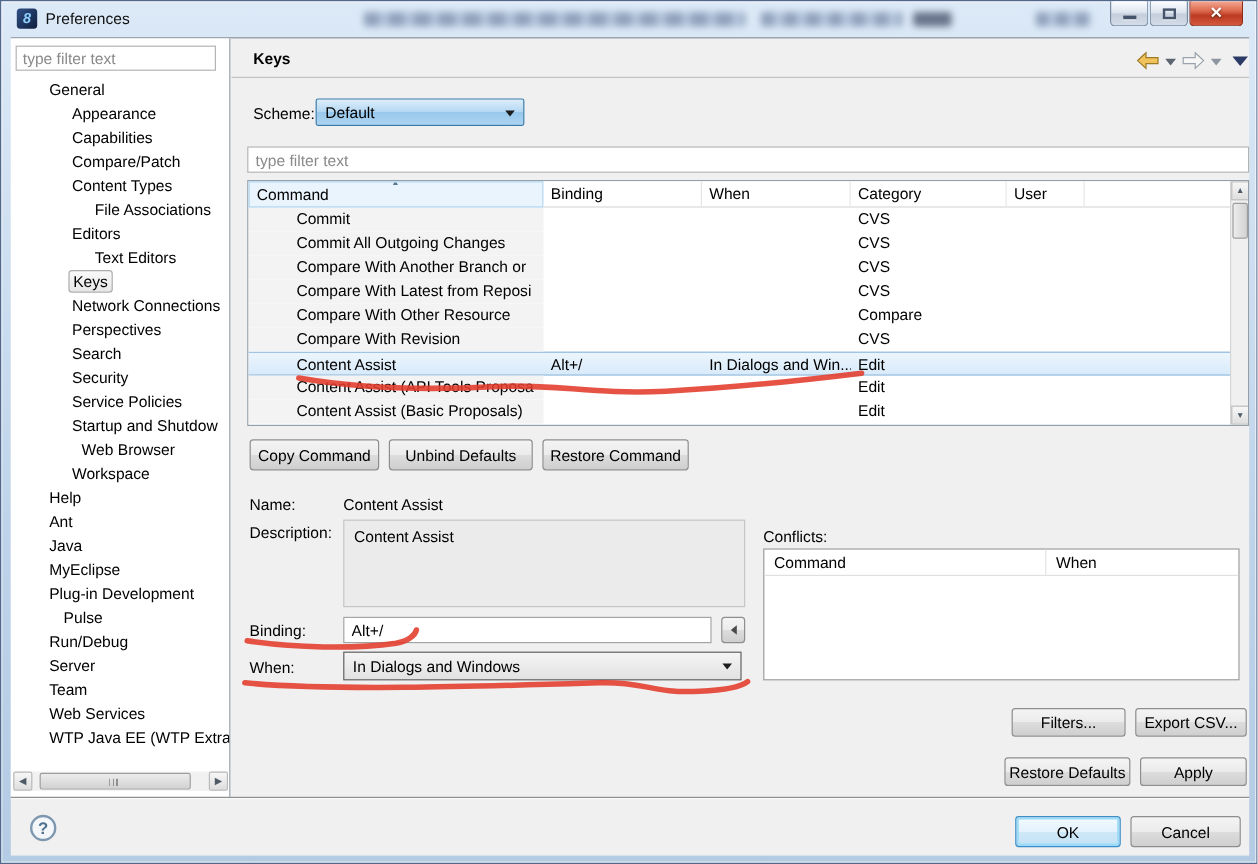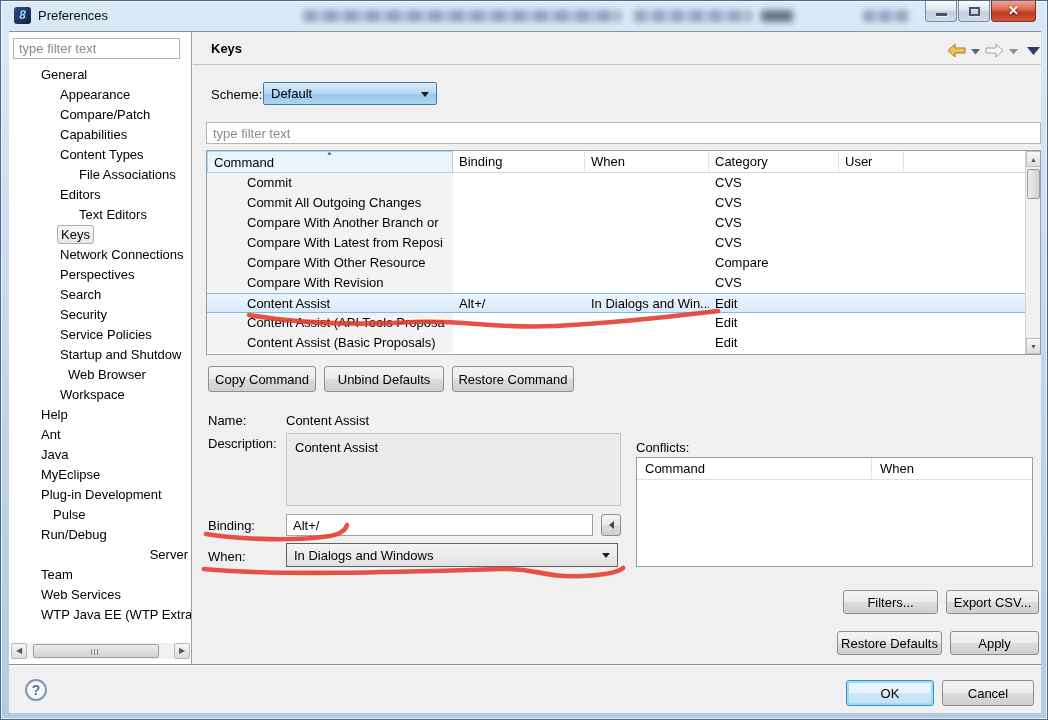--- a/index.html
+++ b/index.html
@@ -150,43 +150,43 @@
     </div>
   </div>
 
   <div class="dialog">
 
     <aside class="sidebar">
       <input class="side-filter" placeholder="type filter text" style="">
       <div class="tree">
           <div class="tree-item" style="padding-left: 29px;"><span class="lbl">General</span></div>
           <div class="tree-item" style="padding-left: 48px;"><span class="lbl">Appearance</span></div>
+          <div class="tree-item" style="padding-left: 48px;"><span class="lbl">Capabilities</span></div>
           <div class="tree-item" style="padding-left: 48px;"><span class="lbl">Compare/Patch</span></div>
-          <div class="tree-item" style="padding-left: 48px;"><span class="lbl">Capabilities</span></div>
           <div class="tree-item" style="padding-left: 48px;"><span class="lbl">Content Types</span></div>
           <div class="tree-item" style="padding-left: 67px;"><span class="lbl">File Associations</span></div>
           <div class="tree-item" style="padding-left: 48px;"><span class="lbl">Editors</span></div>
           <div class="tree-item" style="padding-left: 67px;"><span class="lbl">Text Editors</span></div>
           <div class="tree-item selected" style="padding-left: 48px;"><span class="lbl">Keys</span></div>
           <div class="tree-item" style="padding-left: 48px;"><span class="lbl">Network Connections</span></div>
           <div class="tree-item" style="padding-left: 48px;"><span class="lbl">Perspectives</span></div>
           <div class="tree-item" style="padding-left: 48px;"><span class="lbl">Search</span></div>
           <div class="tree-item" style="padding-left: 48px;"><span class="lbl">Security</span></div>
           <div class="tree-item" style="padding-left: 48px;"><span class="lbl">Service Policies</span></div>
           <div class="tree-item" style="padding-left: 48px;"><span class="lbl">Startup and Shutdow</span></div>
           <div class="tree-item" style="padding-left: 56px;"><span class="lbl">Web Browser</span></div>
           <div class="tree-item" style="padding-left: 48px;"><span class="lbl">Workspace</span></div>
           <div class="tree-item" style="padding-left: 29px;"><span class="lbl">Help</span></div>
           <div class="tree-item" style="padding-left: 29px;"><span class="lbl">Ant</span></div>
           <div class="tree-item" style="padding-left: 29px;"><span class="lbl">Java</span></div>
           <div class="tree-item" style="padding-left: 29px;"><span class="lbl">MyEclipse</span></div>
           <div class="tree-item" style="padding-left: 29px;"><span class="lbl">Plug-in Development</span></div>
           <div class="tree-item" style="padding-left: 41px;"><span class="lbl">Pulse</span></div>
           <div class="tree-item" style="padding-left: 29px;"><span class="lbl">Run/Debug</span></div>
-          <div class="tree-item" style="padding-left: 29px; text-align: right;"><span class="lbl">Server</span></div>
+          <div class="tree-item" style="padding-left: 29px;"><span class="lbl">Server</span></div>
           <div class="tree-item" style="padding-left: 29px;"><span class="lbl">Team</span></div>
           <div class="tree-item" style="padding-left: 29px;"><span class="lbl">Web Services</span></div>
           <div class="tree-item" style="padding-left: 29px;"><span class="lbl">WTP Java EE (WTP Extras</span></div>
         </div>
       <div class="hscroll">
         <div class="sbtn left">◀</div>
         <div class="hthumb"></div>
         <div class="sbtn right">▶</div>
       </div>
     </aside>

